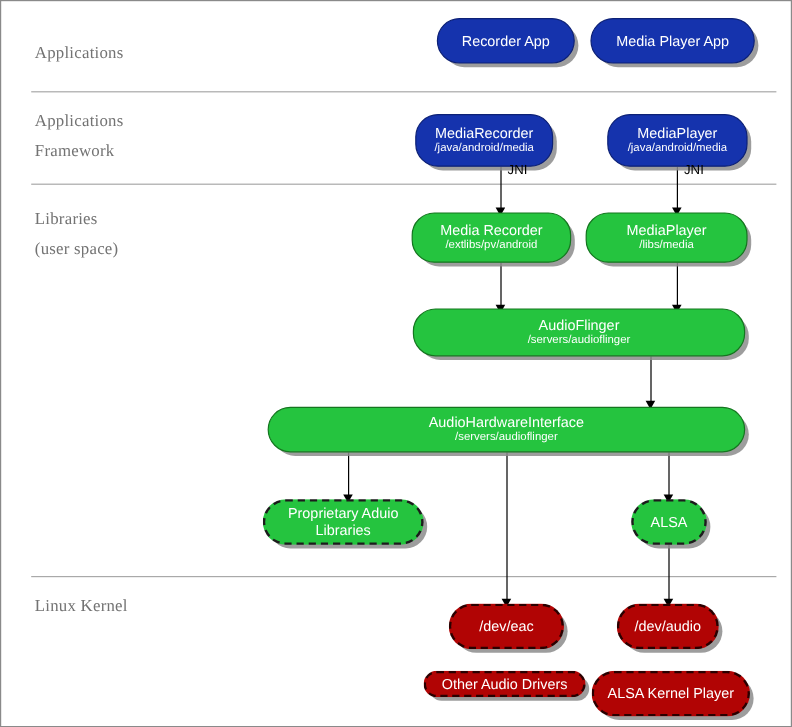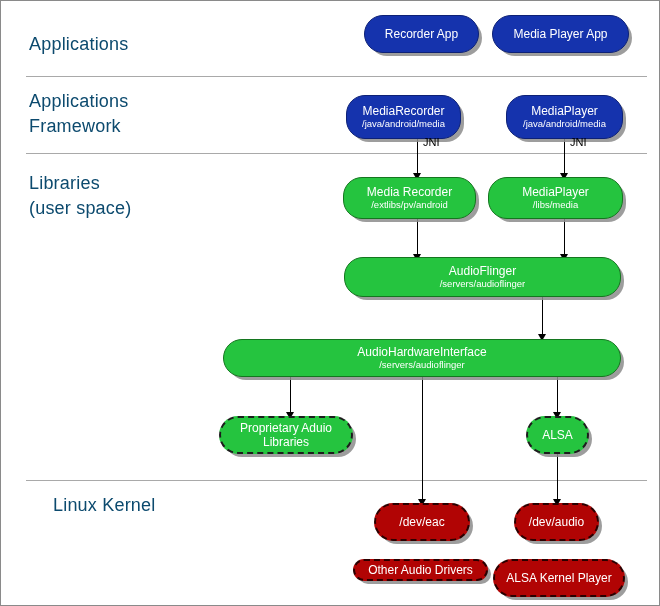--- a/index.html
+++ b/index.html
@@ -23,26 +23,26 @@
   .separator {
     position: absolute;
     left: 25px;
     right: 12px;
     height: 0;
     border-top: 1px solid #a9a9a9;
   }
   
   .layer-label {
     position: absolute;
-    color: #0c4a6e;
-    font-size: 18px;
+    color: #737373;
+    font-size: 14px;
     line-height: 25px;
     letter-spacing: 0.2px;
     white-space: pre-line;
-    font-family: Liberation Sans, sans-serif;
+    font-family: Liberation Serif, serif;
   }
   
   .node {
     position: absolute;
     box-sizing: border-box;
     border-radius: 19px;
     display: flex;
     flex-direction: column;
     align-items: center;
     justify-content: center;
@@ -108,21 +108,21 @@
 
   <div class="separator" style="top:75px;"></div>
   <div class="separator" style="top:152px;"></div>
   <div class="separator" style="top:479px;"></div>
 
   <div class="layer-label" style="left:28px; top:31px;">Applications</div>
   <div class="layer-label" style="left:28px; top:88px;">Applications
 Framework</div>
   <div class="layer-label" style="left:28px; top:170px;">  Libraries
 (user space)</div>
-  <div class="layer-label" style="left:28px; top:492px;margin-left:24px;">Linux Kernel</div>
+  <div class="layer-label" style="left:28px; top:492px;">Linux Kernel</div>
 
   <div class="conn v" style="left:416px; top:138px; height:39px;"></div>
   <div class="arrowhead" style="left:412px; top:172px;"></div>
   <div class="edge-label" style="left:422px; top:135px;">JNI</div>
 
   <div class="conn v" style="left:563px; top:138px; height:39px;"></div>
   <div class="arrowhead" style="left:559px; top:172px;"></div>
   <div class="edge-label" style="left:569px; top:135px;">JNI</div>
 
   <div class="conn v" style="left:416px; top:218px; height:40px;"></div>

